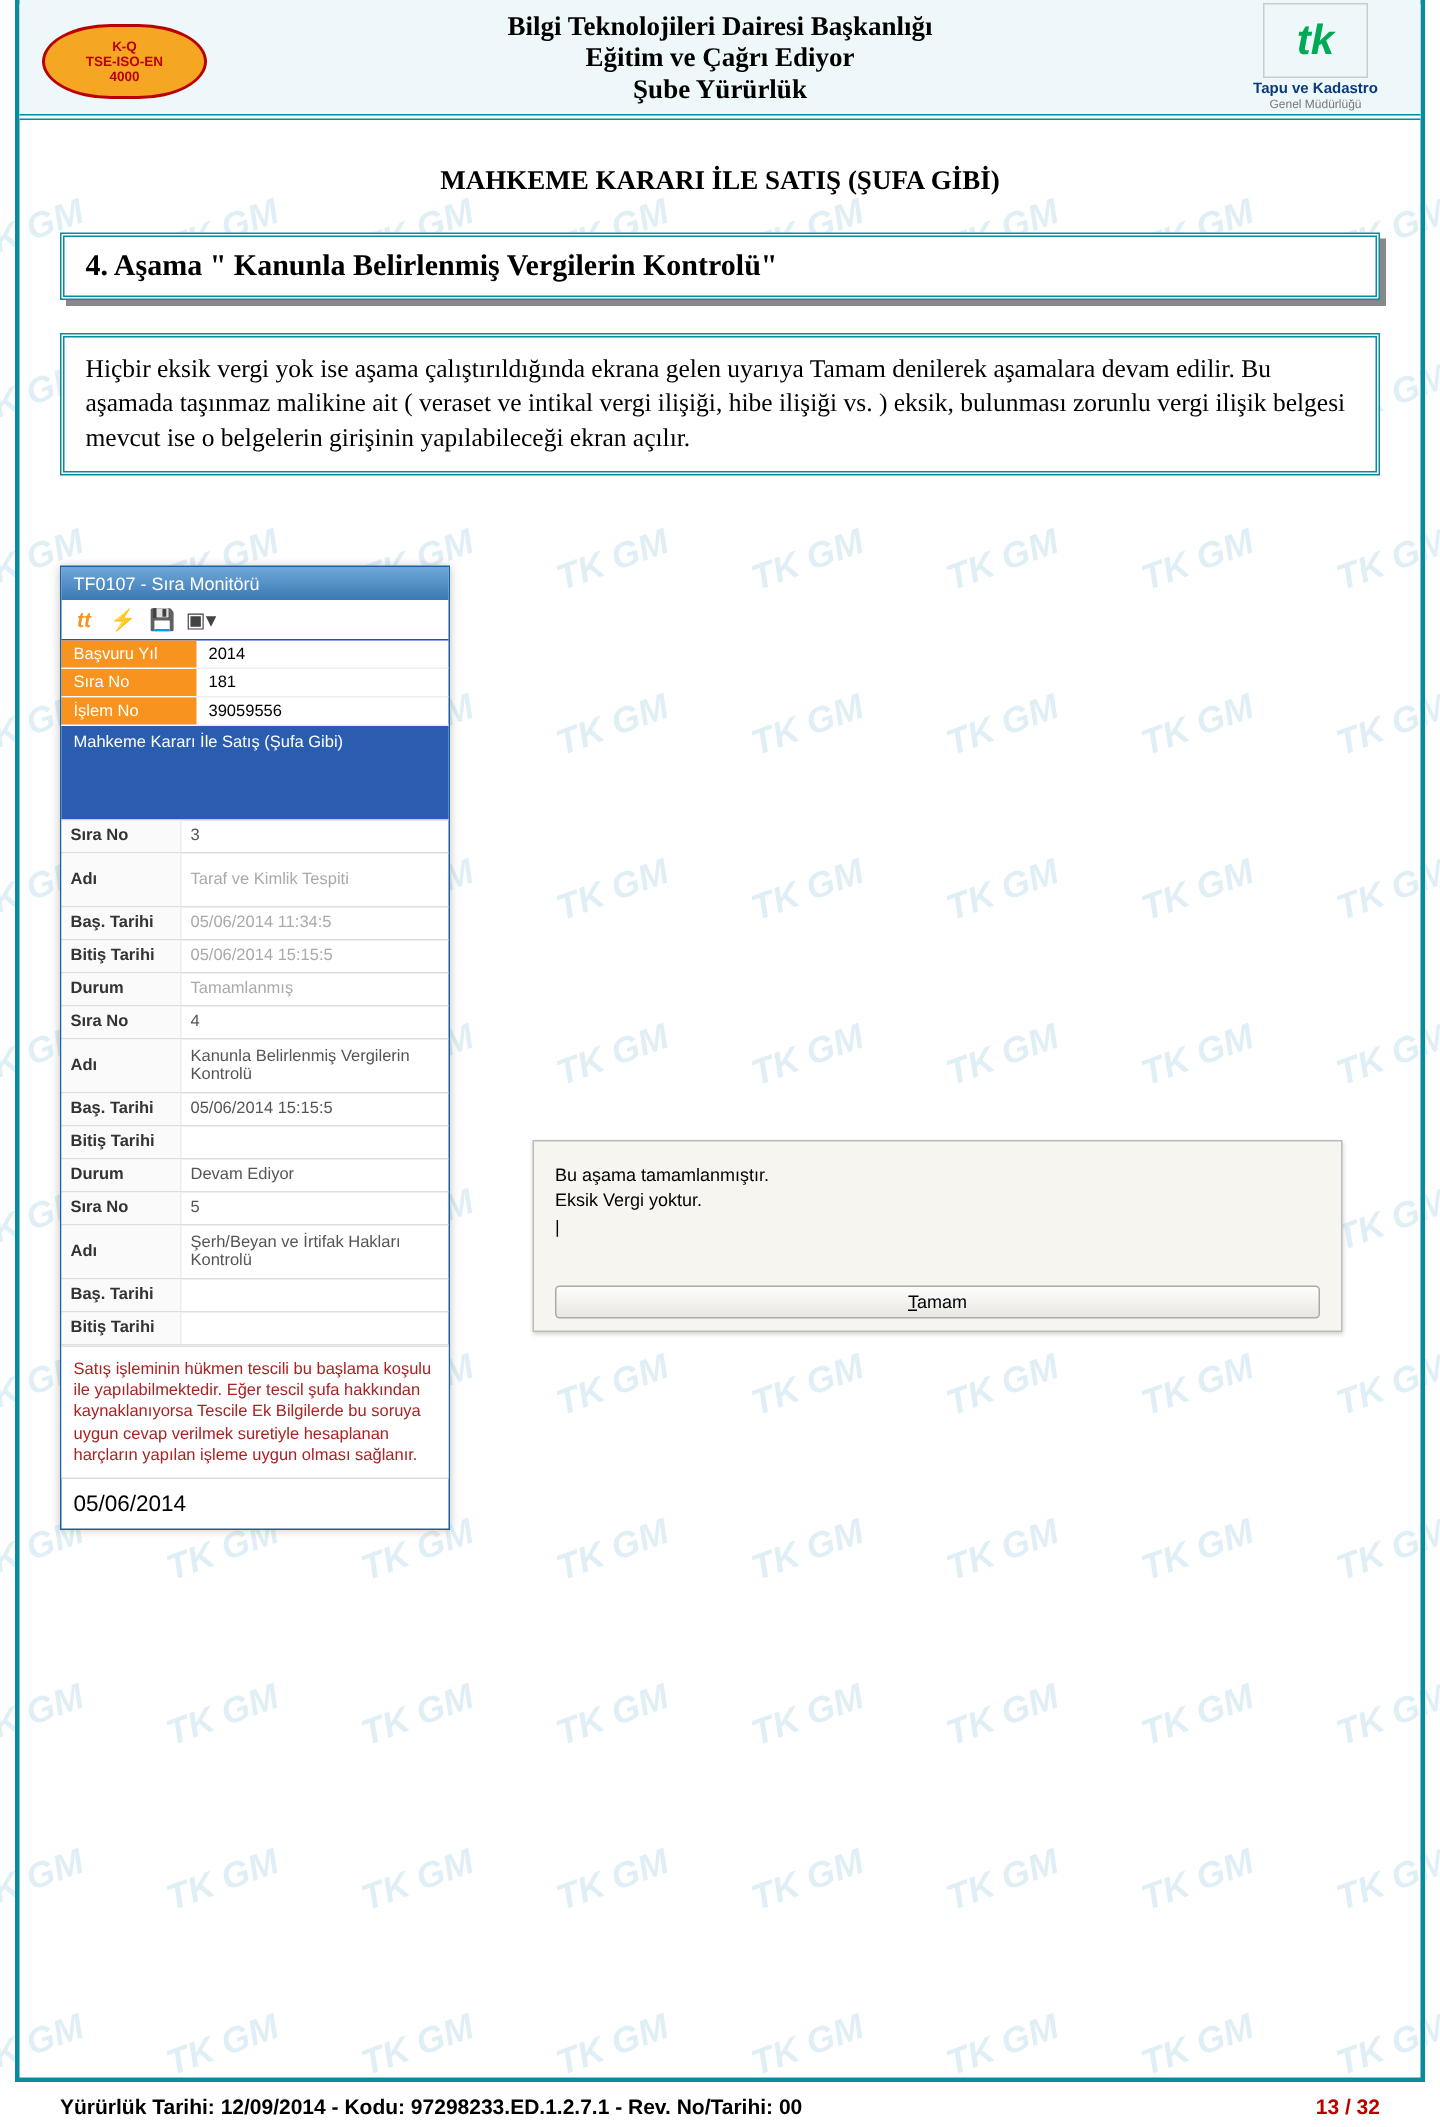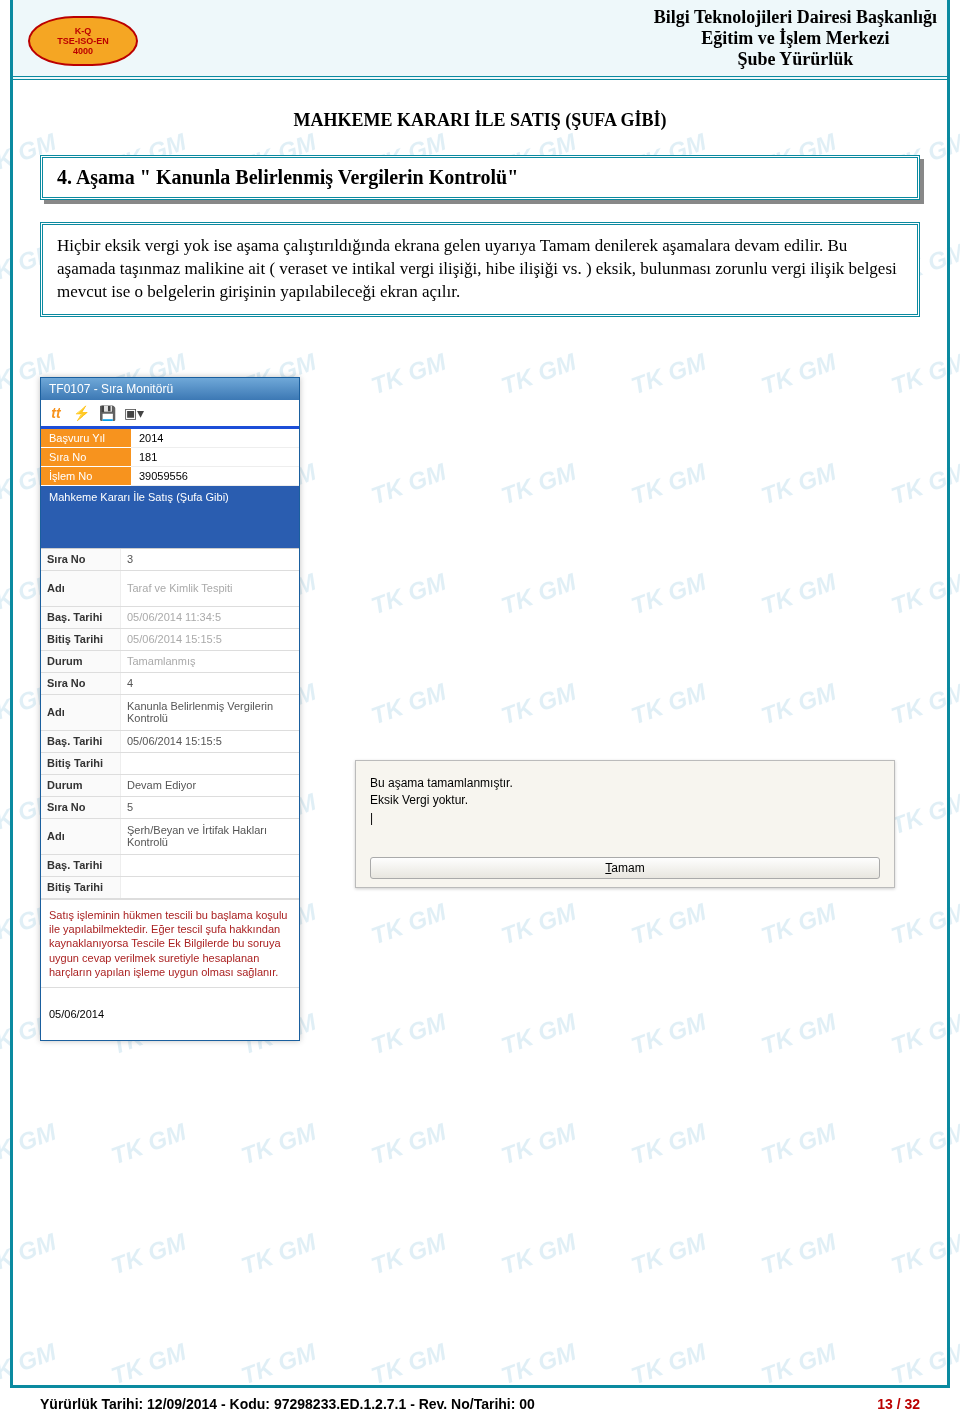--- a/index.html
+++ b/index.html
@@ -14,35 +14,35 @@
   .header-center .line { font-weight: bold; font-size: 18px; }
   .logo-right { width: 120px; text-align: center; font-size: 10px; }
   .tk-logo { width: 70px; height: 50px; margin: 0 auto 2px; border: 1px solid #ccc; display: flex; align-items: center; justify-content: center; font-size: 28px; font-weight: bold; color: #0a5; font-style: italic; }
   .doc-title-band { position: absolute; top: 110px; left: 13px; right: 13px; text-align: center; font-family: "Times New Roman", serif; font-weight: bold; font-size: 18px; z-index: 2; }
   .content { position: absolute; top: 155px; left: 40px; right: 40px; bottom: 50px; z-index: 2; }
   .step-title-box { border: 3px double #0a8aa0; background: #fff; padding: 8px 14px; box-shadow: 4px 4px 0 #888; margin-bottom: 22px; }
   .step-title-box span { font-family: "Times New Roman", serif; font-weight: bold; font-size: 20px; }
   .desc-box { border: 3px double #0a8aa0; background: #fff; padding: 10px 14px; font-family: "Times New Roman", serif; font-size: 17px; line-height: 1.35; margin-bottom: 60px; }
   .app-window { width: 260px; border: 1px solid #1a5f9e; background: #fff; font-family: "Segoe UI", Tahoma, sans-serif; font-size: 11px; box-shadow: 0 0 6px rgba(0,0,0,0.25); }
   .app-titlebar { background: linear-gradient(#6fa8d8,#3c78b4); color: #fff; padding: 4px 8px; font-size: 12px; display: flex; align-items: center; }
-  .app-toolbar { display: flex; align-items: flex-end; gap: 8px; padding: 4px 6px; border-bottom: 3px solid #1d4ed8; }
+  .app-toolbar { display: flex; align-items: flex-end; gap: 8px; padding: 4px 6px; border-bottom: 1px solid #1d4ed8; }
   .tb-icon { width: 18px; height: 18px; display: inline-flex; align-items: center; justify-content: center; font-size: 14px; color: #444; }
   .info-rows { }
   .info-row { display: flex; }
   .info-row .lab { background: #f7931e; color: #fff; padding: 3px 8px; width: 90px; font-size: 11px; border-bottom: 1px solid #fff; }
   .info-row .val { padding: 3px 8px; flex: 1; font-size: 11px; border-bottom: 1px solid #eee; }
   .op-name { background: #2a5db0; color: #fff; padding: 5px 8px; font-size: 11px; }
   .grid { border-top: 1px solid #ccc; }
   .g-row { display: flex; border-bottom: 1px solid #ddd; min-height: 22px; }
   .g-row.tall { min-height: 36px; }
   .g-lab { width: 80px; padding: 3px 6px; font-weight: bold; color: #333; font-size: 11px; background: #fafafa; border-right: 1px solid #eee; display: flex; align-items: center; }
   .g-val { flex: 1; padding: 3px 6px; font-size: 11px; color: #555; display: flex; align-items: center; }
   .g-val.muted { color: #aaa; }
   .note-box { background: #fff; padding: 8px; font-size: 11px; color: #a22; line-height: 1.3; border-top: 1px solid #ddd; }
-  .status-date { padding: 20px 8px; border-top: 1px solid #ddd; font-size: 11px; }
+  .status-date { padding: 8px 8px; border-top: 1px solid #ddd; font-size: 15px; }
   .dialog { position: absolute; top: 760px; left: 355px; width: 540px; background: #f7f5ef; border: 1px solid #bbb; box-shadow: 0 1px 3px rgba(0,0,0,0.2); font-family: Tahoma, sans-serif; font-size: 12px; z-index: 3; }
   .dialog-msg { padding: 14px 14px 6px; line-height: 1.45; min-height: 90px; }
   .dialog-btnrow { padding: 6px 0 8px; text-align: center; }
   .dialog-btn { display: inline-block; background: linear-gradient(#fefefe,#e8e6df); border: 1px solid #aaa; border-radius: 3px; padding: 3px 0; width: 510px; font-size: 12px; cursor: pointer; }
   .footer { position: absolute; bottom: 6px; left: 40px; right: 40px; display: flex; justify-content: space-between; font-family: Arial, sans-serif; font-size: 14px; font-weight: bold; z-index: 4; }
   .footer .pnum { color: #b00; }
 </style>
 </head>
 <body>
 
@@ -150,22 +150,27 @@
 <div class="header-band">
   <div class="logo-left">
     <div class="kq-badge">
       <div>K-Q</div>
       <div>TSE-ISO-EN</div>
       <div>4000</div>
     </div>
   </div>
   <div class="header-center">
     <div class="line">Bilgi Teknolojileri Dairesi Başkanlığı</div>
-    <div class="line">Eğitim ve İşlem Merkezi</div>
+    <div class="line">Eğitim ve Çağrı Ediyor</div>
     <div class="line">Şube Yürürlük</div>
+  </div>
+  <div class="logo-right">
+    <div class="tk-logo">tk</div>
+    <div style="font-weight:bold;color:#0a3a7a">Tapu ve Kadastro</div>
+    <div style="color:#777;font-size:8px">Genel Müdürlüğü</div>
   </div>
 </div>
 
 <div class="doc-title-band">MAHKEME KARARI İLE SATIŞ (ŞUFA GİBİ)</div>
 
 <div class="content">
 
   <div class="step-title-box">
     <span>4. Aşama " Kanunla Belirlenmiş Vergilerin Kontrolü"</span>
   </div>

